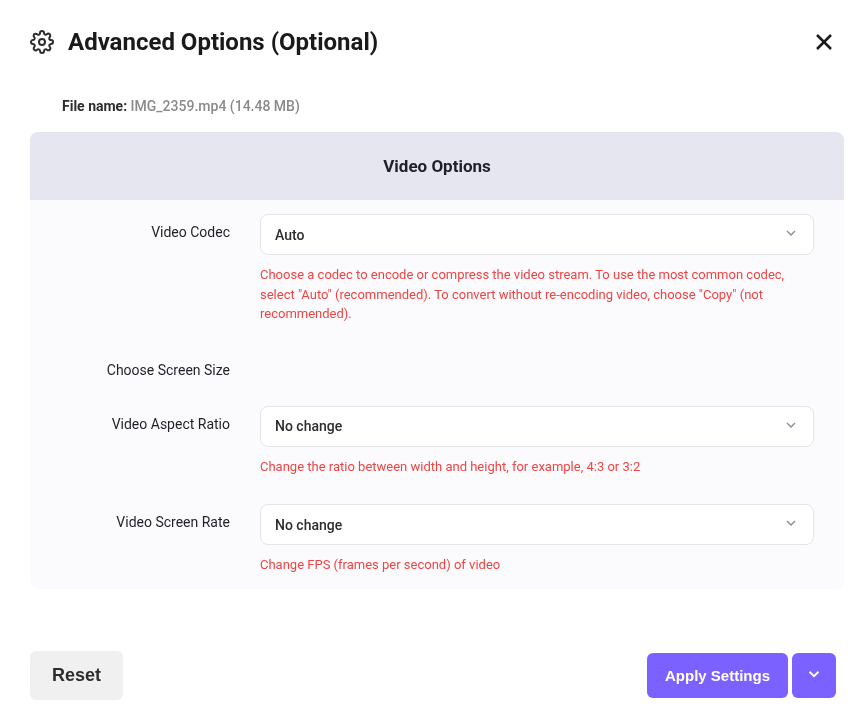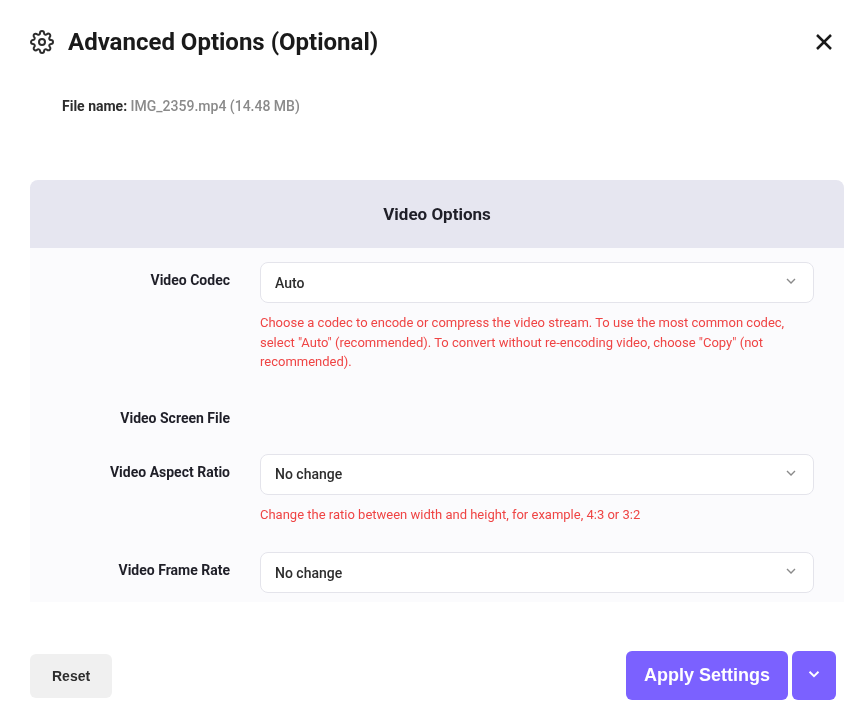--- a/index.html
+++ b/index.html
@@ -70,21 +70,20 @@
       background: transparent;
     }
     .scroll-area::-webkit-scrollbar-thumb {
       background: #bdbdbd;
       border-radius: 3px;
     }
     .panel {
       background: #fbfbfd;
       border-radius: 8px;
       overflow: hidden;
-      margin-top: 48px;
     }
     .section-header {
       background: #e6e6f0;
       padding: 24px 0;
       text-align: center;
       font-size: 17px;
       font-weight: 700;
       color: #1f1f28;
     }
     .form-row {
@@ -92,21 +91,21 @@
       padding: 14px 30px;
       gap: 30px;
     }
     .form-row:first-of-type {
       padding-top: 34px;
     }
     .form-label {
       width: 170px;
       text-align: right;
       font-size: 14px;
-      font-weight: 700;
+      font-weight: 400;
       color: #1f1f28;
       padding-top: 10px;
       flex-shrink: 0;
     }
     .form-field {
       flex: 1;
     }
     .select {
       display: flex;
       align-items: center;
@@ -141,35 +140,35 @@
       justify-content: space-between;
       align-items: center;
       padding: 20px 30px 28px 30px;
       background: #fff;
     }
     .reset-button {
       background: #f0f0f0;
       border: none;
       border-radius: 6px;
       padding: 14px 22px;
-      font-size: 14px;
+      font-size: 18px;
       font-weight: 600;
       color: #2d2d2d;
       cursor: pointer;
     }
     .apply-group {
       display: flex;
       gap: 4px;
     }
     .apply-button {
       background: #7b61ff;
       border: none;
       border-radius: 6px;
       padding: 14px 18px;
-      font-size: 18px;
+      font-size: 15px;
       font-weight: 700;
       color: #fff;
       cursor: pointer;
     }
     .apply-dropdown {
       background: #7b61ff;
       border: none;
       border-radius: 6px;
       width: 44px;
       display: flex;
@@ -222,40 +221,40 @@
             <svg class="chevron-down" viewBox="0 0 24 24" fill="none" stroke="currentColor" stroke-width="2">
                 <polyline points="6 9 12 15 18 9"></polyline>
               </svg>
           </span>
         </div>
         <div class="help-text">Choose a codec to encode or compress the video stream. To use the most common codec, select "Auto" (recommended). To convert without re-encoding video, choose "Copy" (not recommended).</div>
       </div>
     </div>
 
     <div class="form-row">
-      <div class="form-label">Video Screen File</div>
+      <div class="form-label">Choose Screen Size</div>
     </div>
 
     <div class="form-row">
       <div class="form-label">Video Aspect Ratio</div>
       <div class="form-field">
         <div class="select">
           <span>No change</span>
           <span>
             <svg class="chevron-down" viewBox="0 0 24 24" fill="none" stroke="currentColor" stroke-width="2">
                 <polyline points="6 9 12 15 18 9"></polyline>
               </svg>
           </span>
         </div>
         <div class="help-text">Change the ratio between width and height, for example, 4:3 or 3:2</div>
       </div>
     </div>
 
     <div class="form-row">
-      <div class="form-label">Video Frame Rate</div>
+      <div class="form-label">Video Screen Rate</div>
       <div class="form-field">
         <div class="select">
           <span>No change</span>
           <span>
             <svg class="chevron-down" viewBox="0 0 24 24" fill="none" stroke="currentColor" stroke-width="2">
                 <polyline points="6 9 12 15 18 9"></polyline>
               </svg>
           </span>
         </div>
         <div class="help-text">Change FPS (frames per second) of video</div>

